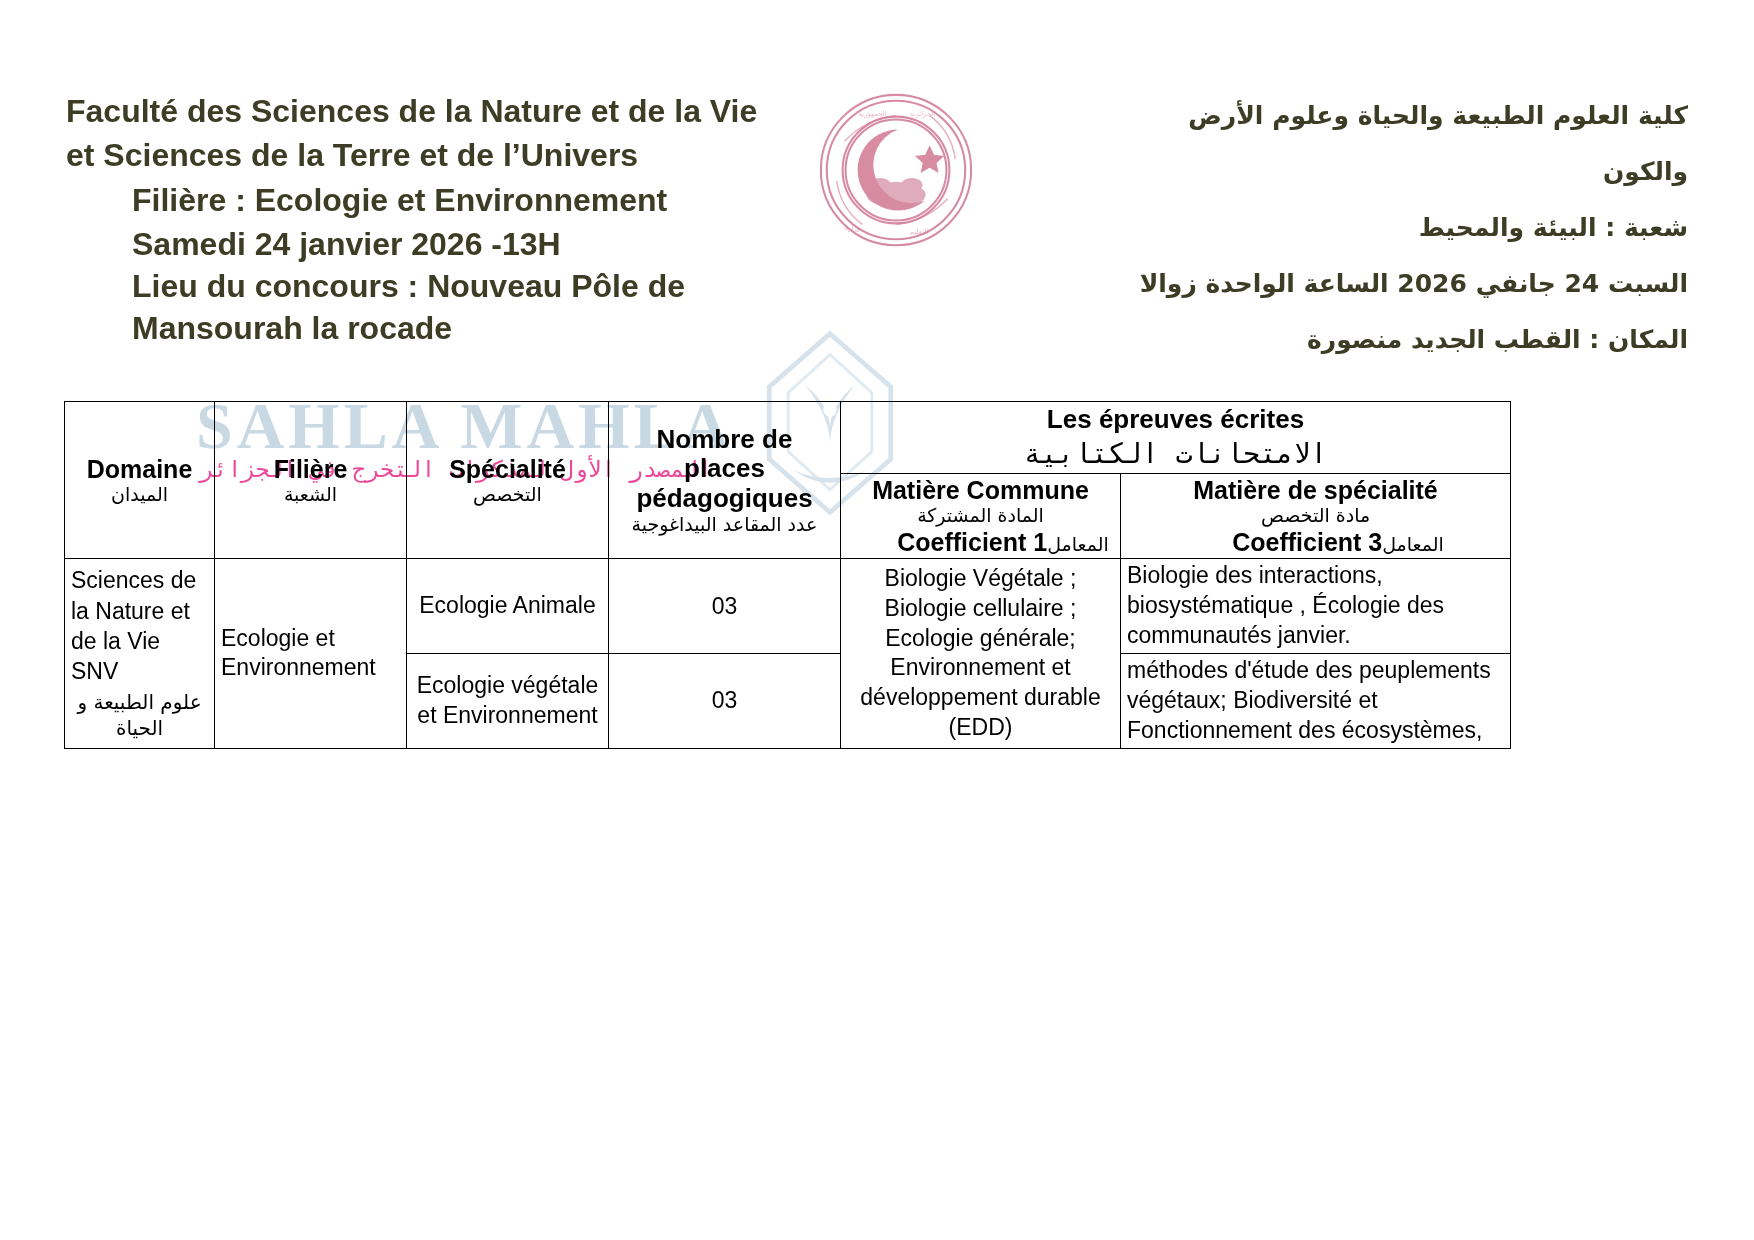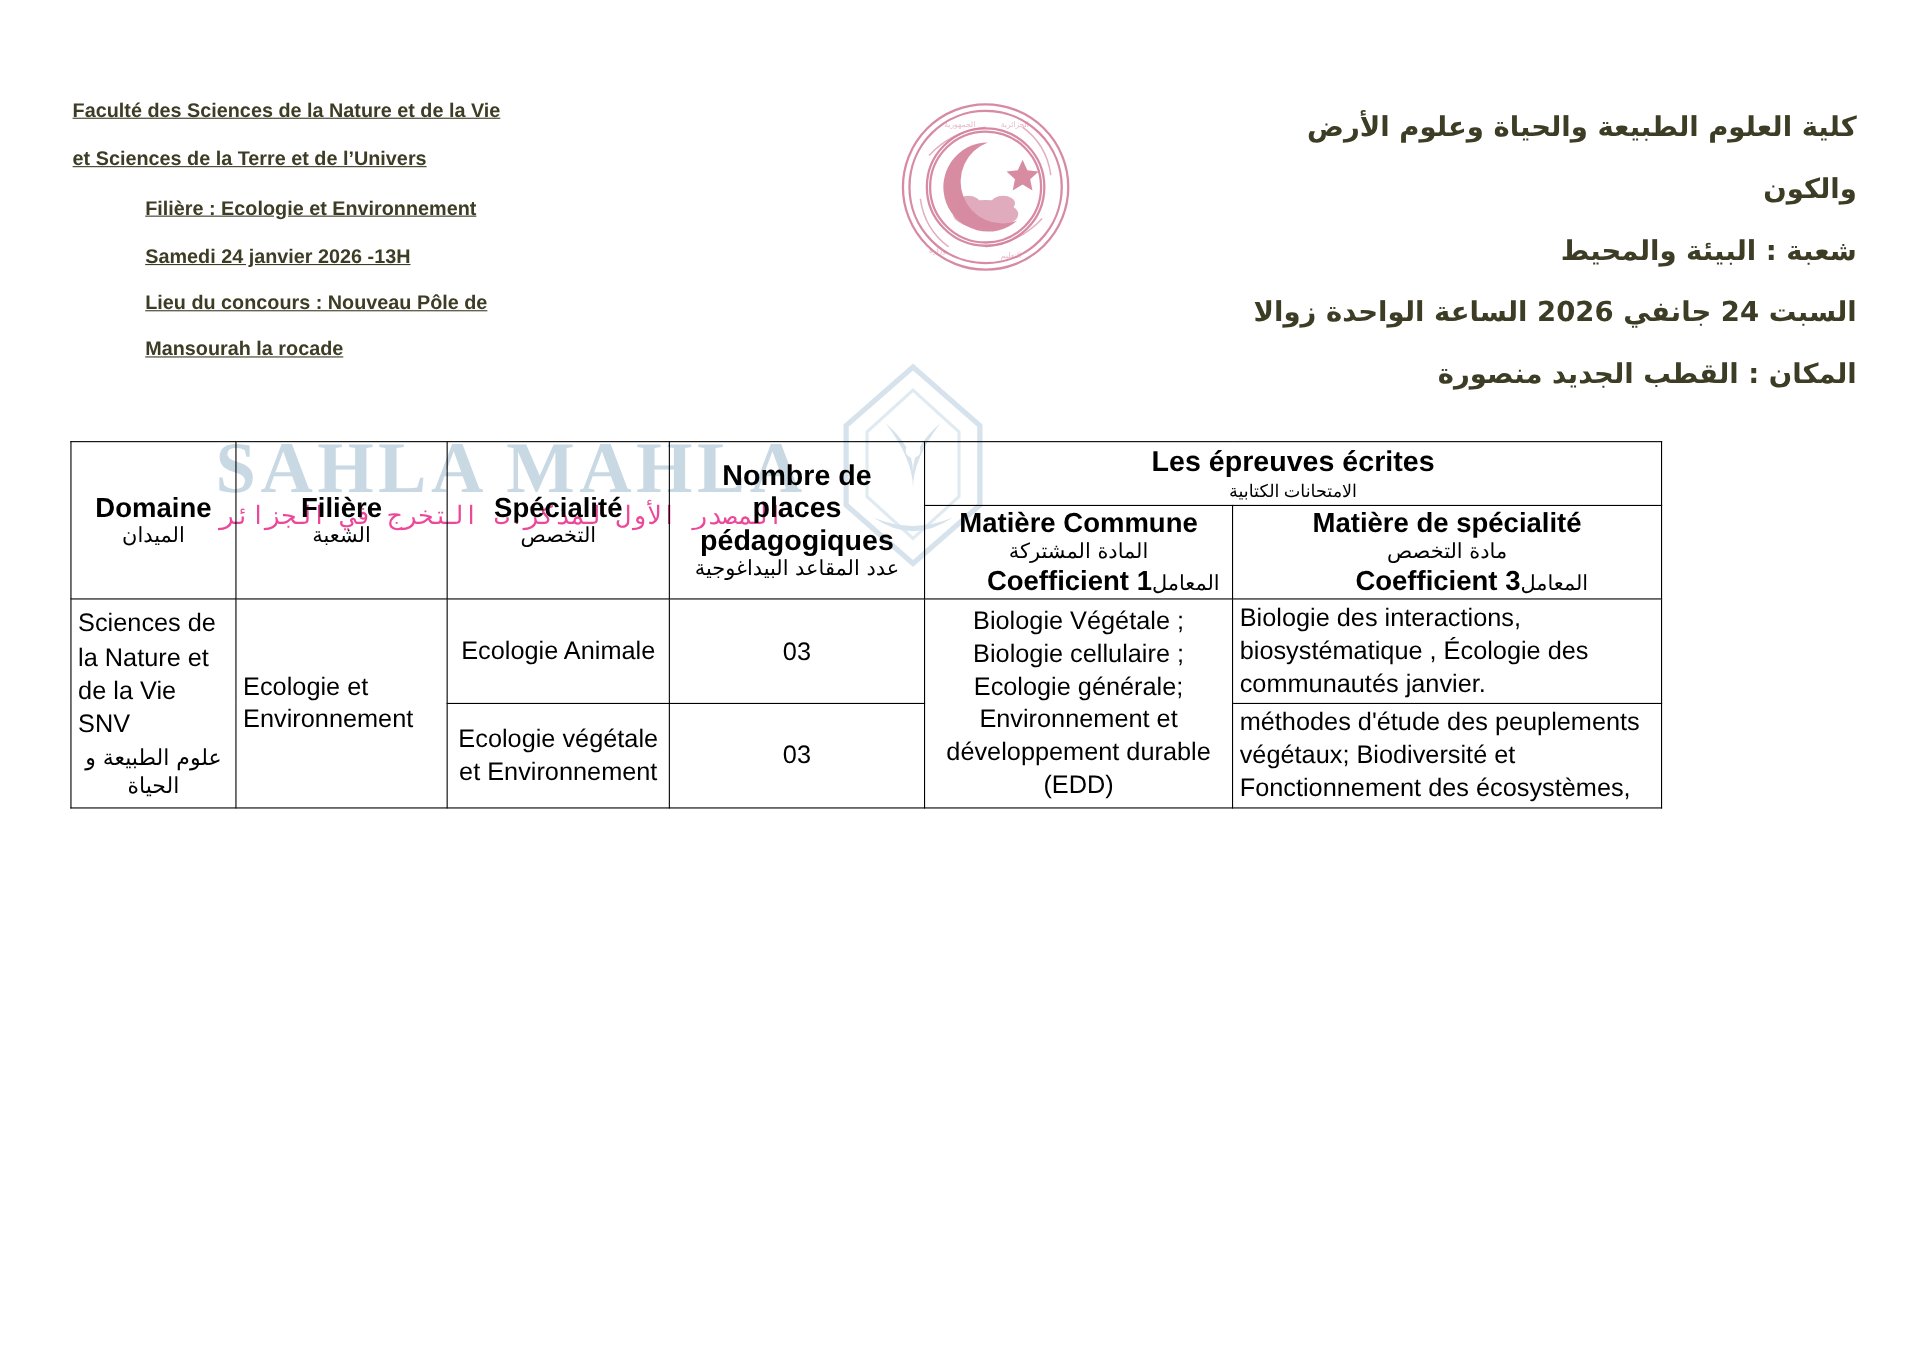--- a/index.html
+++ b/index.html
@@ -58,27 +58,26 @@
     top: 300px;
     width: 190px;
     height: 190px;
     opacity: .55;
   }
 
   
   .fr-head {
     position: absolute;
     left: 66px;
-    top: 78px;
+    top: 89px;
     width: 700px;
     color: #3d3c25;
     font-weight: 700;
-    font-size: 18px;
+    font-size: 32px;
     line-height: 44px;
-    text-decoration: underline;
   }
   .fr-head .l1 { margin: 0; }
   .fr-head .l2 { margin: 0; }
   .fr-head .ind {
     margin: 0;
     padding-left: 66px;
     line-height: 46px;
   }
   .fr-head .ind.tight { line-height: 42px; }
 
@@ -169,22 +168,22 @@
     padding: 4px 6px 6px;
   }
   td.epreuves-top .fr {
     font-weight: 700;
     font-size: 26px;
     display: block;
   }
   td.epreuves-top .ar {
     display: block;
     direction: rtl;
-    font-family: Liberation Serif, serif;
-    font-size: 16px;
+    font-family: Liberation Mono, monospace;
+    font-size: 28px;
     margin-top: 2px;
   }
 
   td.domaine {
     text-align: left;
     color: #45421f;
     font-size: 23.5px;
     line-height: 1.32;
     padding: 8px 10px;
   }

